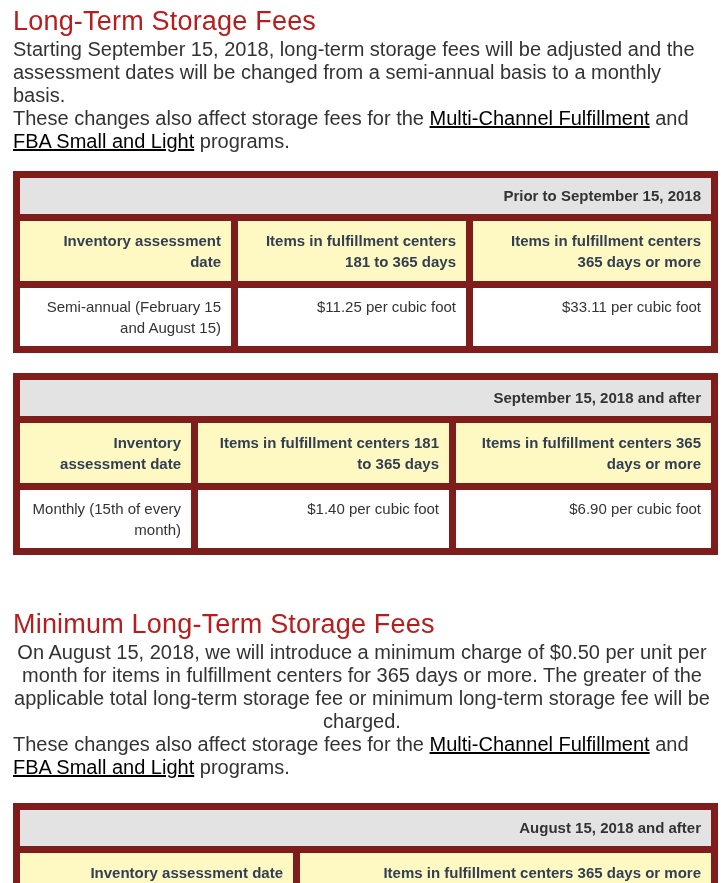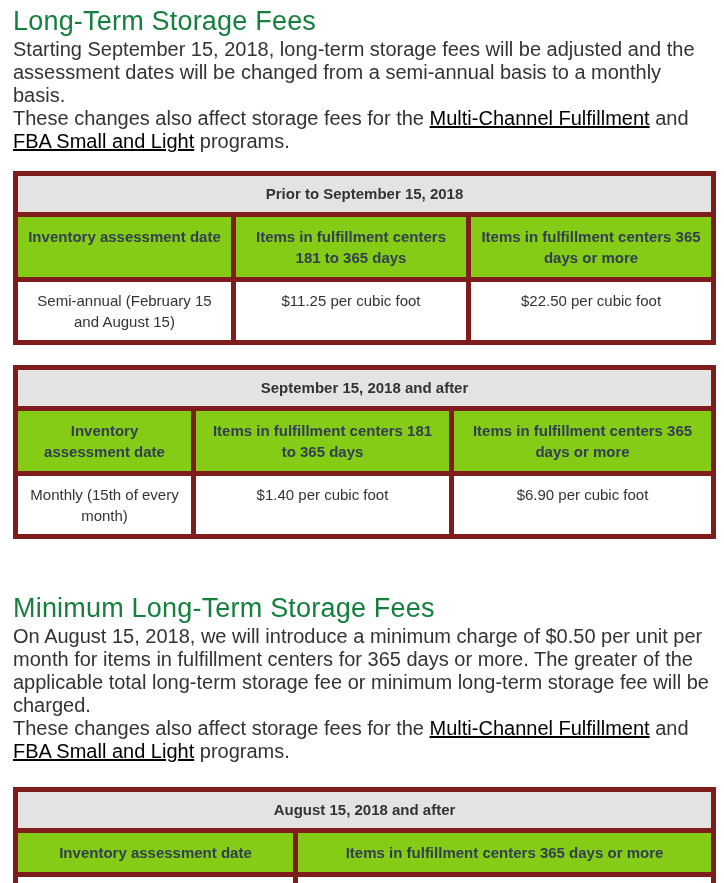--- a/index.html
+++ b/index.html
@@ -16,69 +16,69 @@
     overflow: hidden;
   }
   .article {
     padding: 0 13px;
     width: 724px;
   }
   h1.section-heading {
     font-size: 27px;
     font-weight: 400;
     line-height: 34px;
-    color: #15803d;
+    color: #b91c1c;
     margin: 4px 0 0 0;
     letter-spacing: 0.2px;
   }
   h1.second {
     margin-top: 52px;
   }
   p.body-paragraph {
     font-size: 20px;
     line-height: 23px;
     margin: 0;
     color: #333333;
   }
   .p-intro1   { margin-top: 20px; }
   .p-links1   { margin-top: 26px; }
-  .p-intro2   { margin-top: 14px; }
+  .p-intro2   { margin-top: 14px; text-align: center; }
   .p-links2   { margin-top: 26px; }
   a.text-link {
     color: #000000;
     text-decoration: underline;
     cursor: pointer;
   }
   table.fee-table {
     width: 698px;
     border-collapse: collapse;
     table-layout: fixed;
     font-size: 15px;
     color: #333333;
   }
   .t-prior   { margin-top: 18px; }
   .t-after   { margin-top: 20px; }
   .t-minimum { margin-top: 24px; }
   table.fee-table th,
   table.fee-table td {
-    border: 5px solid #7f1d1d;
-    text-align: center;
+    border: 7px solid #7f1d1d;
+    text-align: right;
     vertical-align: top;
     padding: 8px 10px;
     line-height: 21px;
   }
   table.fee-table th.caption-row {
     background: #e3e3e3;
     font-weight: 700;
     color: #333333;
     padding: 8px 10px;
     line-height: 20px;
   }
   table.fee-table th.col-header {
-    background: #84cc16;
+    background: #fef9c3;
     font-weight: 700;
     color: #323e52;
     padding: 9px 10px;
   }
   table.fee-table td.cell {
     padding: 8px 10px;
   }
 </style>
 </head>
 <body>
@@ -102,21 +102,21 @@
       <th class="caption-row" colspan="3">Prior to September 15, 2018</th>
     </tr>
     <tr>
       <th class="col-header">Inventory assessment date</th>
       <th class="col-header">Items in fulfillment centers 181 to 365 days</th>
       <th class="col-header">Items in fulfillment centers 365 days or more</th>
     </tr>
     <tr>
       <td class="cell">Semi-annual (February 15 and August 15)</td>
       <td class="cell">$11.25 per cubic foot</td>
-      <td class="cell">$22.50 per cubic foot</td>
+      <td class="cell">$33.11 per cubic foot</td>
     </tr>
   </tbody>
     </table>
 
   <table class="fee-table t-after">
     <colgroup>
       <col style="width:178px">
       <col style="width:258px">
       <col style="width:262px">
     </colgroup>

